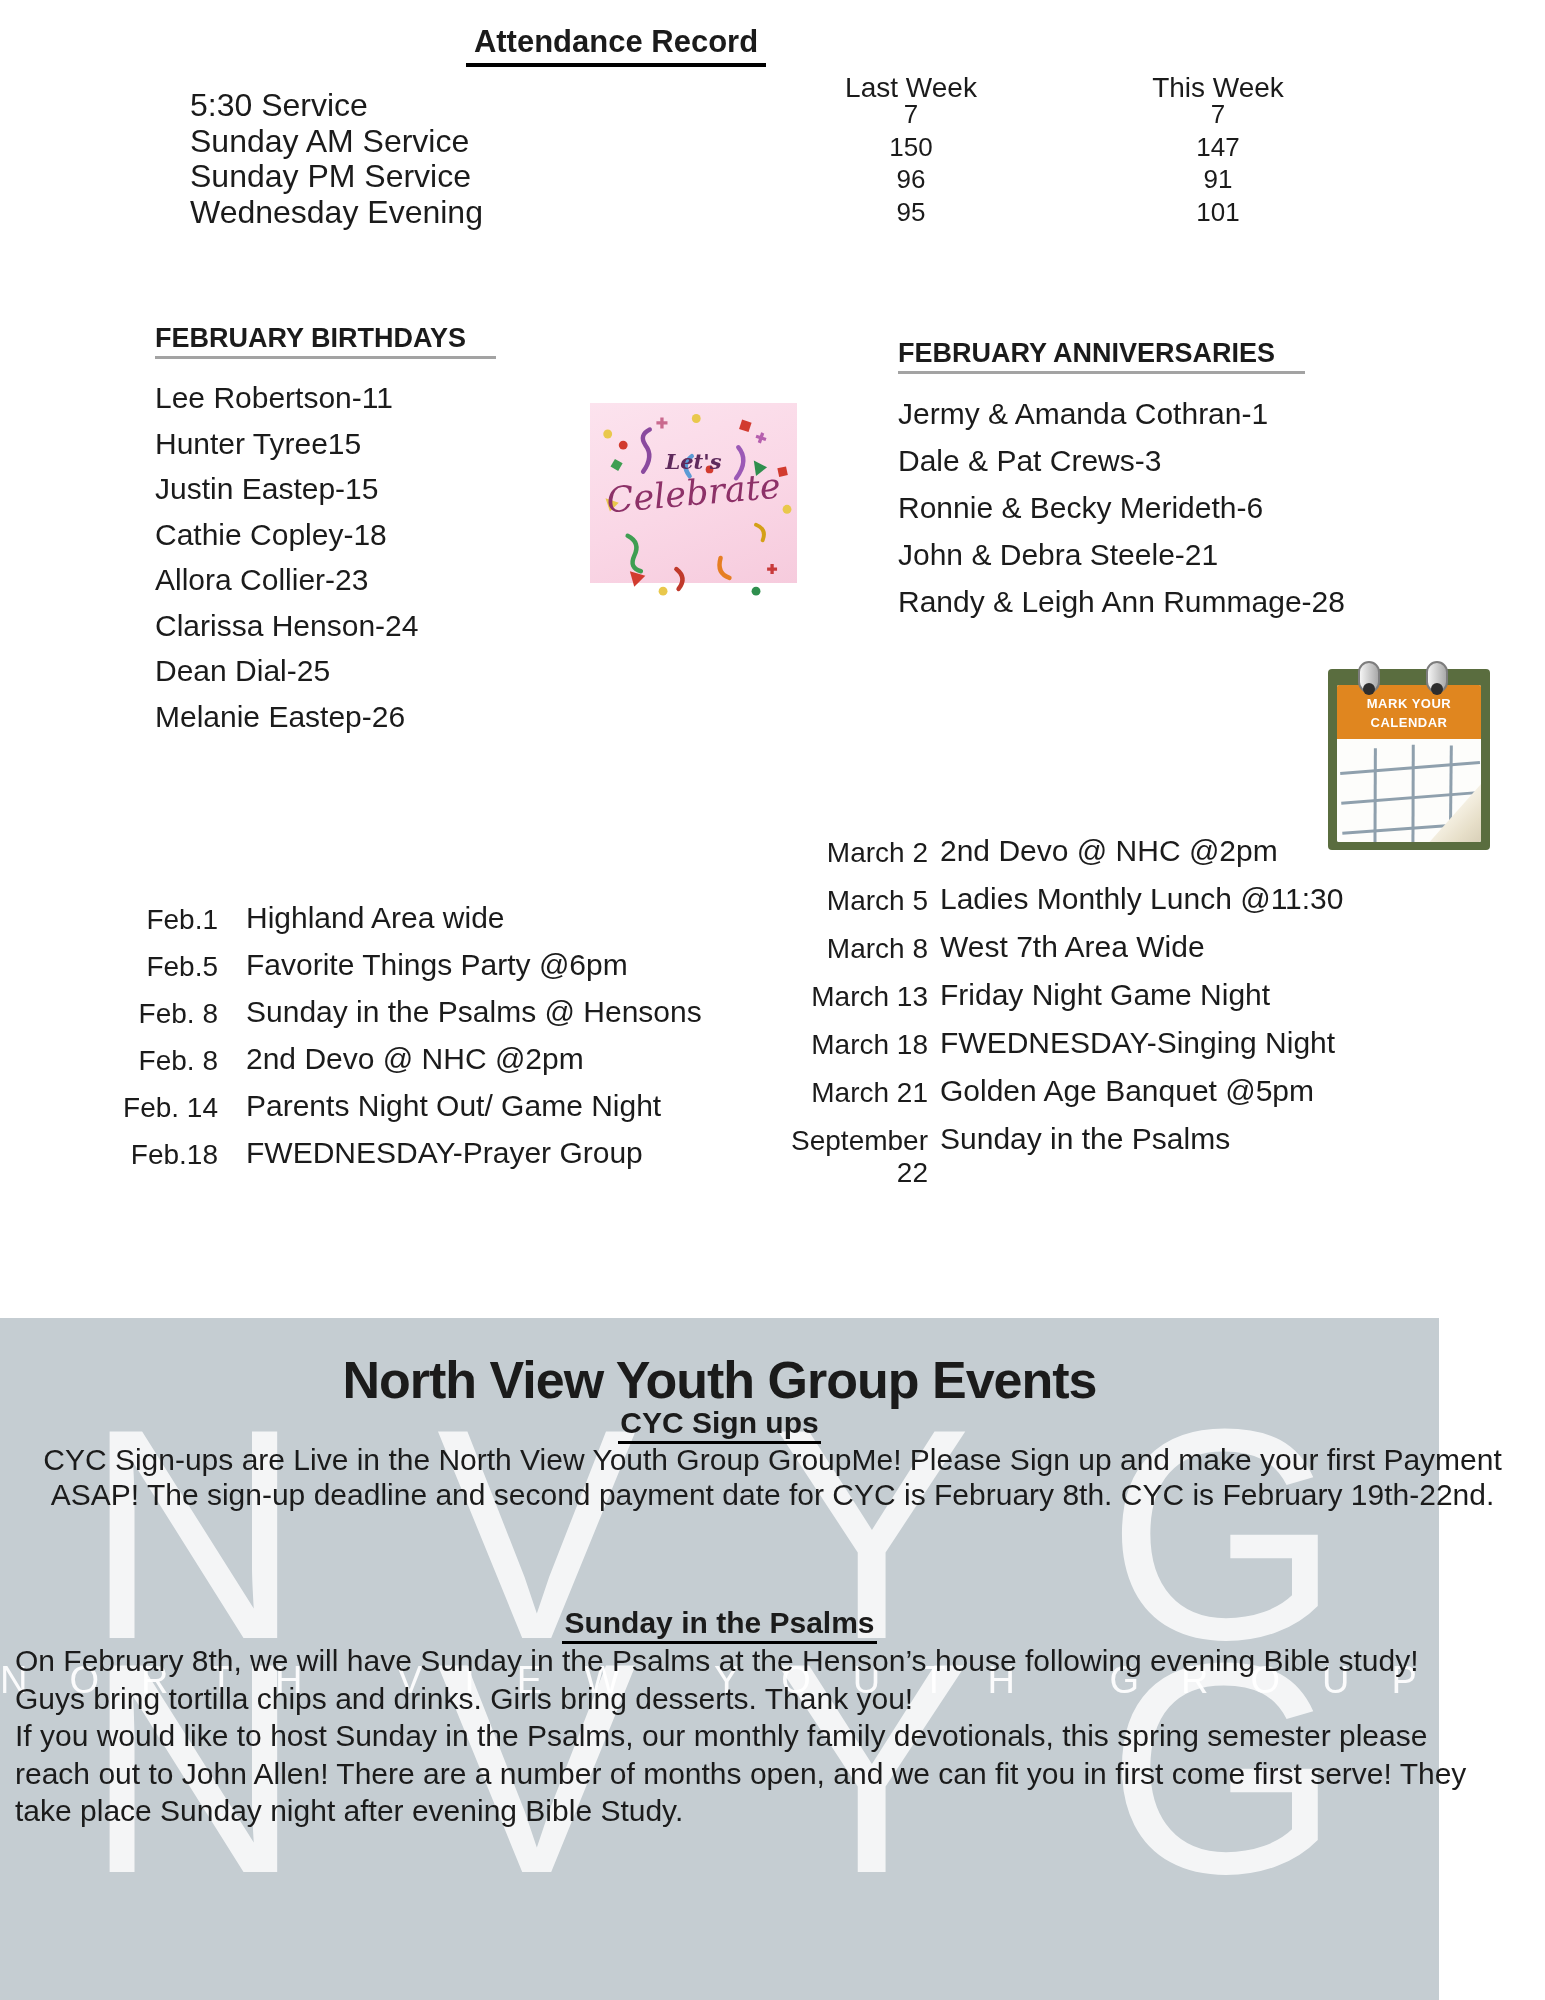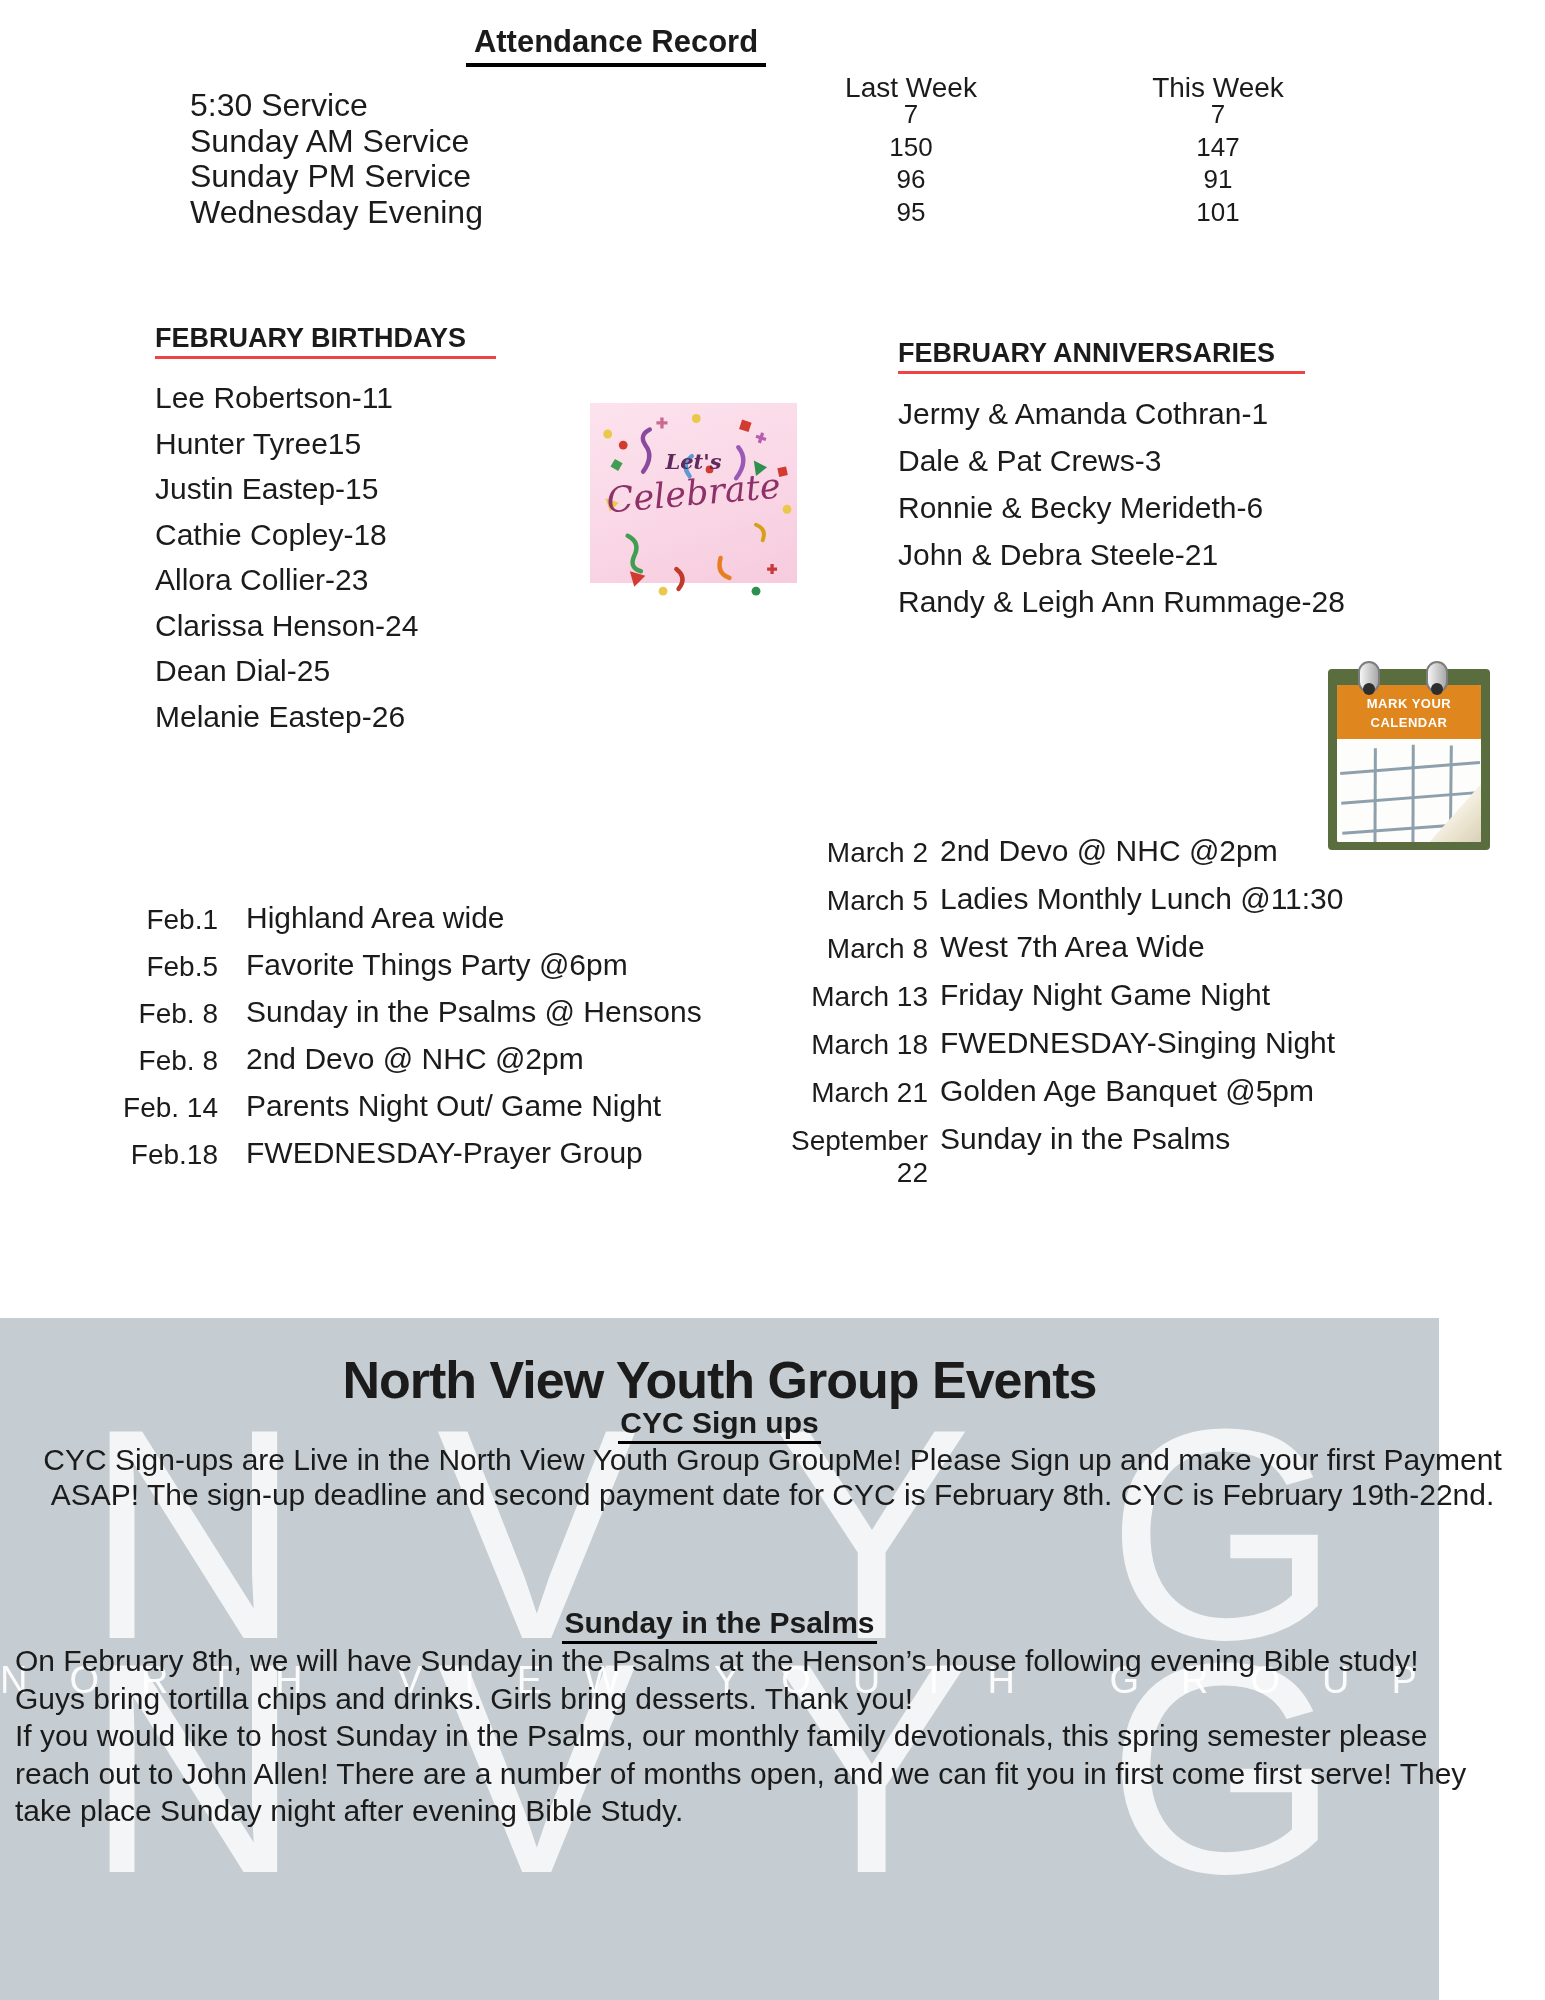--- a/index.html
+++ b/index.html
@@ -13,21 +13,21 @@
   .att-col-h { position:absolute; top:72px; width:200px; text-align:center; font-size:28px; }
   .att-col-h.lw { left:811px; }
   .att-col-h.tw { left:1118px; }
   .att-labels { position:absolute; top:88px; left:190px; font-size:32px; line-height:35.5px; }
   .att-vals { position:absolute; top:98px; width:200px; text-align:center; font-size:26px; line-height:32.5px; }
   .att-vals.lw { left:811px; }
   .att-vals.tw { left:1118px; }
 
   
   .list-block { position:absolute; }
-  .list-head { display:inline-block; font-size:27px; font-weight:bold; border-bottom:3px solid #ef4444; padding-right:30px; padding-bottom:2px; margin-bottom:16px; }
+  .list-head { display:inline-block; font-size:27px; font-weight:bold; border-bottom:3px solid #a3a3a3; padding-right:30px; padding-bottom:2px; margin-bottom:16px; }
   .birthdays { left:155px; top:323px; }
   .birthdays .list-item { font-size:30px; line-height:45.5px; }
   .anniv { left:898px; top:338px; }
   .anniv .list-item { font-size:30px; line-height:47px; }
 
   
   .celebrate { position:absolute; left:590px; top:403px; width:207px; height:180px;
     background:linear-gradient(160deg,#fce3ee 0%,#fad7e6 55%,#f6cbdd 100%); }
   .celebrate svg { position:absolute; inset:0; }
   .cel-top { position:absolute; left:0; right:0; top:46px; text-align:center;

